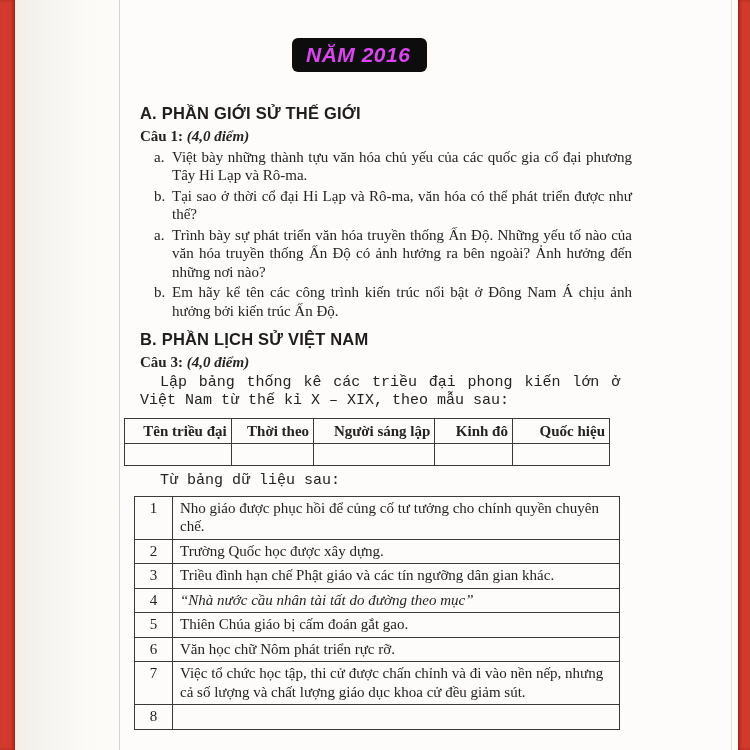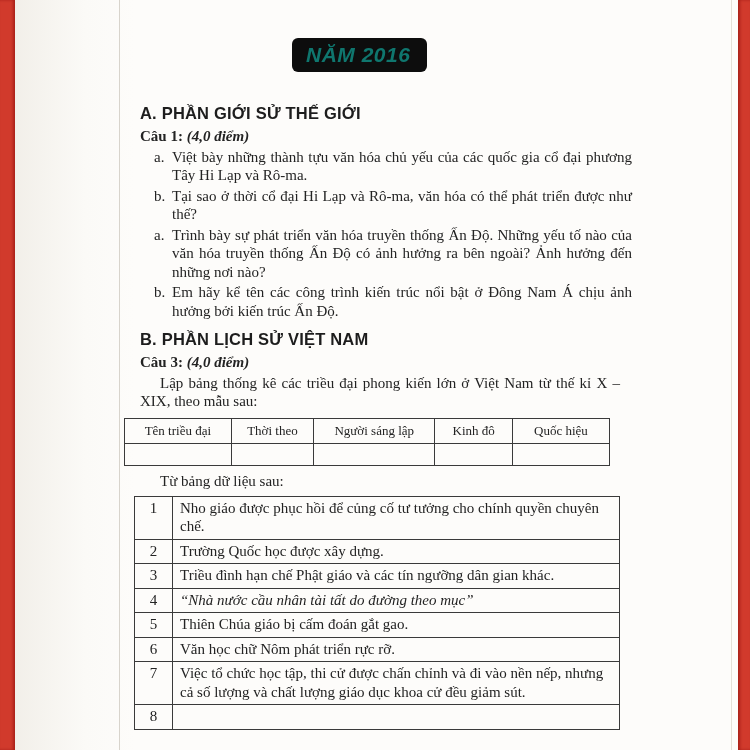--- a/index.html
+++ b/index.html
@@ -16,21 +16,21 @@
 
   .page {
     position:absolute; left:15px; right:12px; top:0; bottom:0;
     background:linear-gradient(90deg,#f2efe9 0px,#fbfaf7 70px,#fdfcfa 120px,#fdfcfa 100%);
   }
   .page-edge-line-left  { position:absolute; top:0; bottom:0; left:104px; width:1px; background:#d8d4cc; }
   .page-edge-line-right { position:absolute; top:0; bottom:0; right:6px;  width:1px; background:#e4e0d8; }
 
   .badge {
     position:absolute; left:277px; top:38px; z-index:2;
-    background:#0d0d0d; color:#0f766e;
+    background:#0d0d0d; color:#d946ef;
     font-family:"Liberation Sans", sans-serif;
     font-weight:bold; font-style:italic;
     font-size:21px; line-height:21px;
     padding:6px 17px 7px 14px;
     border-radius:6px; letter-spacing:.5px;
   }
 
   .content {
     position:absolute; left:125px; top:104px; width:492px;
   }
@@ -44,32 +44,32 @@
 
   .cau { margin:3px 0 2px 0; font-weight:bold; }
   .cau .pts { font-style:italic; }
 
   .item {
     position:relative; margin:1px 0 2px 12px; padding-left:20px;
     text-align:justify;
   }
   .item .marker { position:absolute; left:2px; top:0; }
 
-  .intro { margin:2px 12px 4px 0; text-indent:20px; text-align:justify; }
+  .intro { margin:2px 12px 4px 0; text-indent:20px; text-align:justify;font-family:Liberation Mono, monospace; }
   .intro.short { text-indent:20px; }
 
   table { border-collapse:collapse; }
   .model-table {
     width:486px; margin:7px 0 6px -16px; table-layout:fixed;
   }
   .model-table th, .model-table td {
     border:1px solid #3a3a3a; padding:3px 4px;
   }
   .model-table th {
-    font-weight:normal; text-align:center; font-size:13px;
+    font-weight:bold; text-align:right; font-size:15px;
     background:#fdfcfa;
   }
   .model-table td { height:22px; }
 
   .data-table {
     width:486px; margin:5px 0 0 -6px; table-layout:fixed;
   }
   .data-table td {
     border:1px solid #3a3a3a; padding:2px 7px 3px 7px;
     vertical-align:top;

